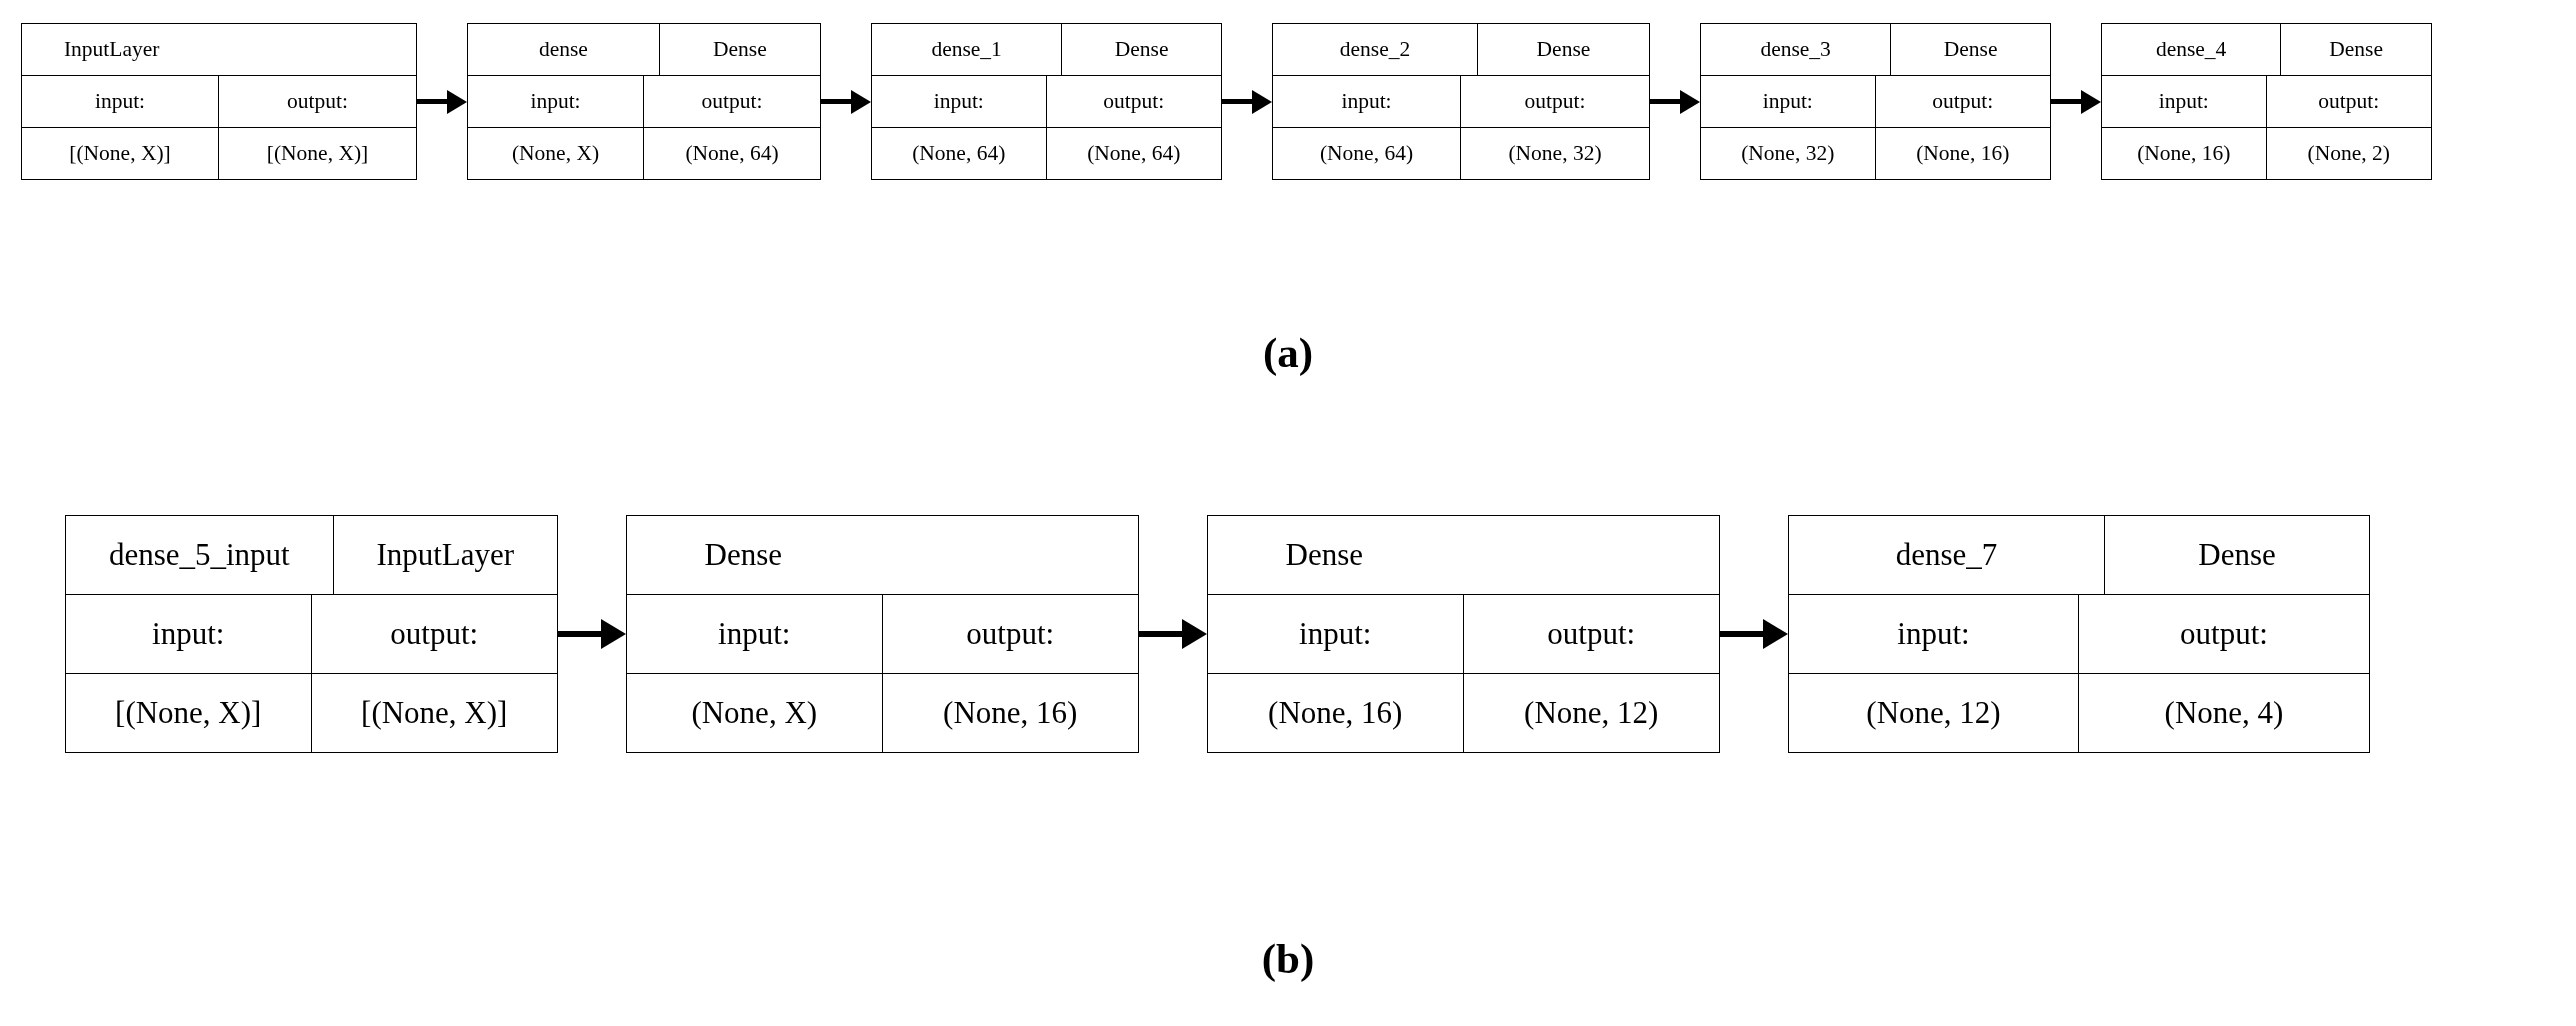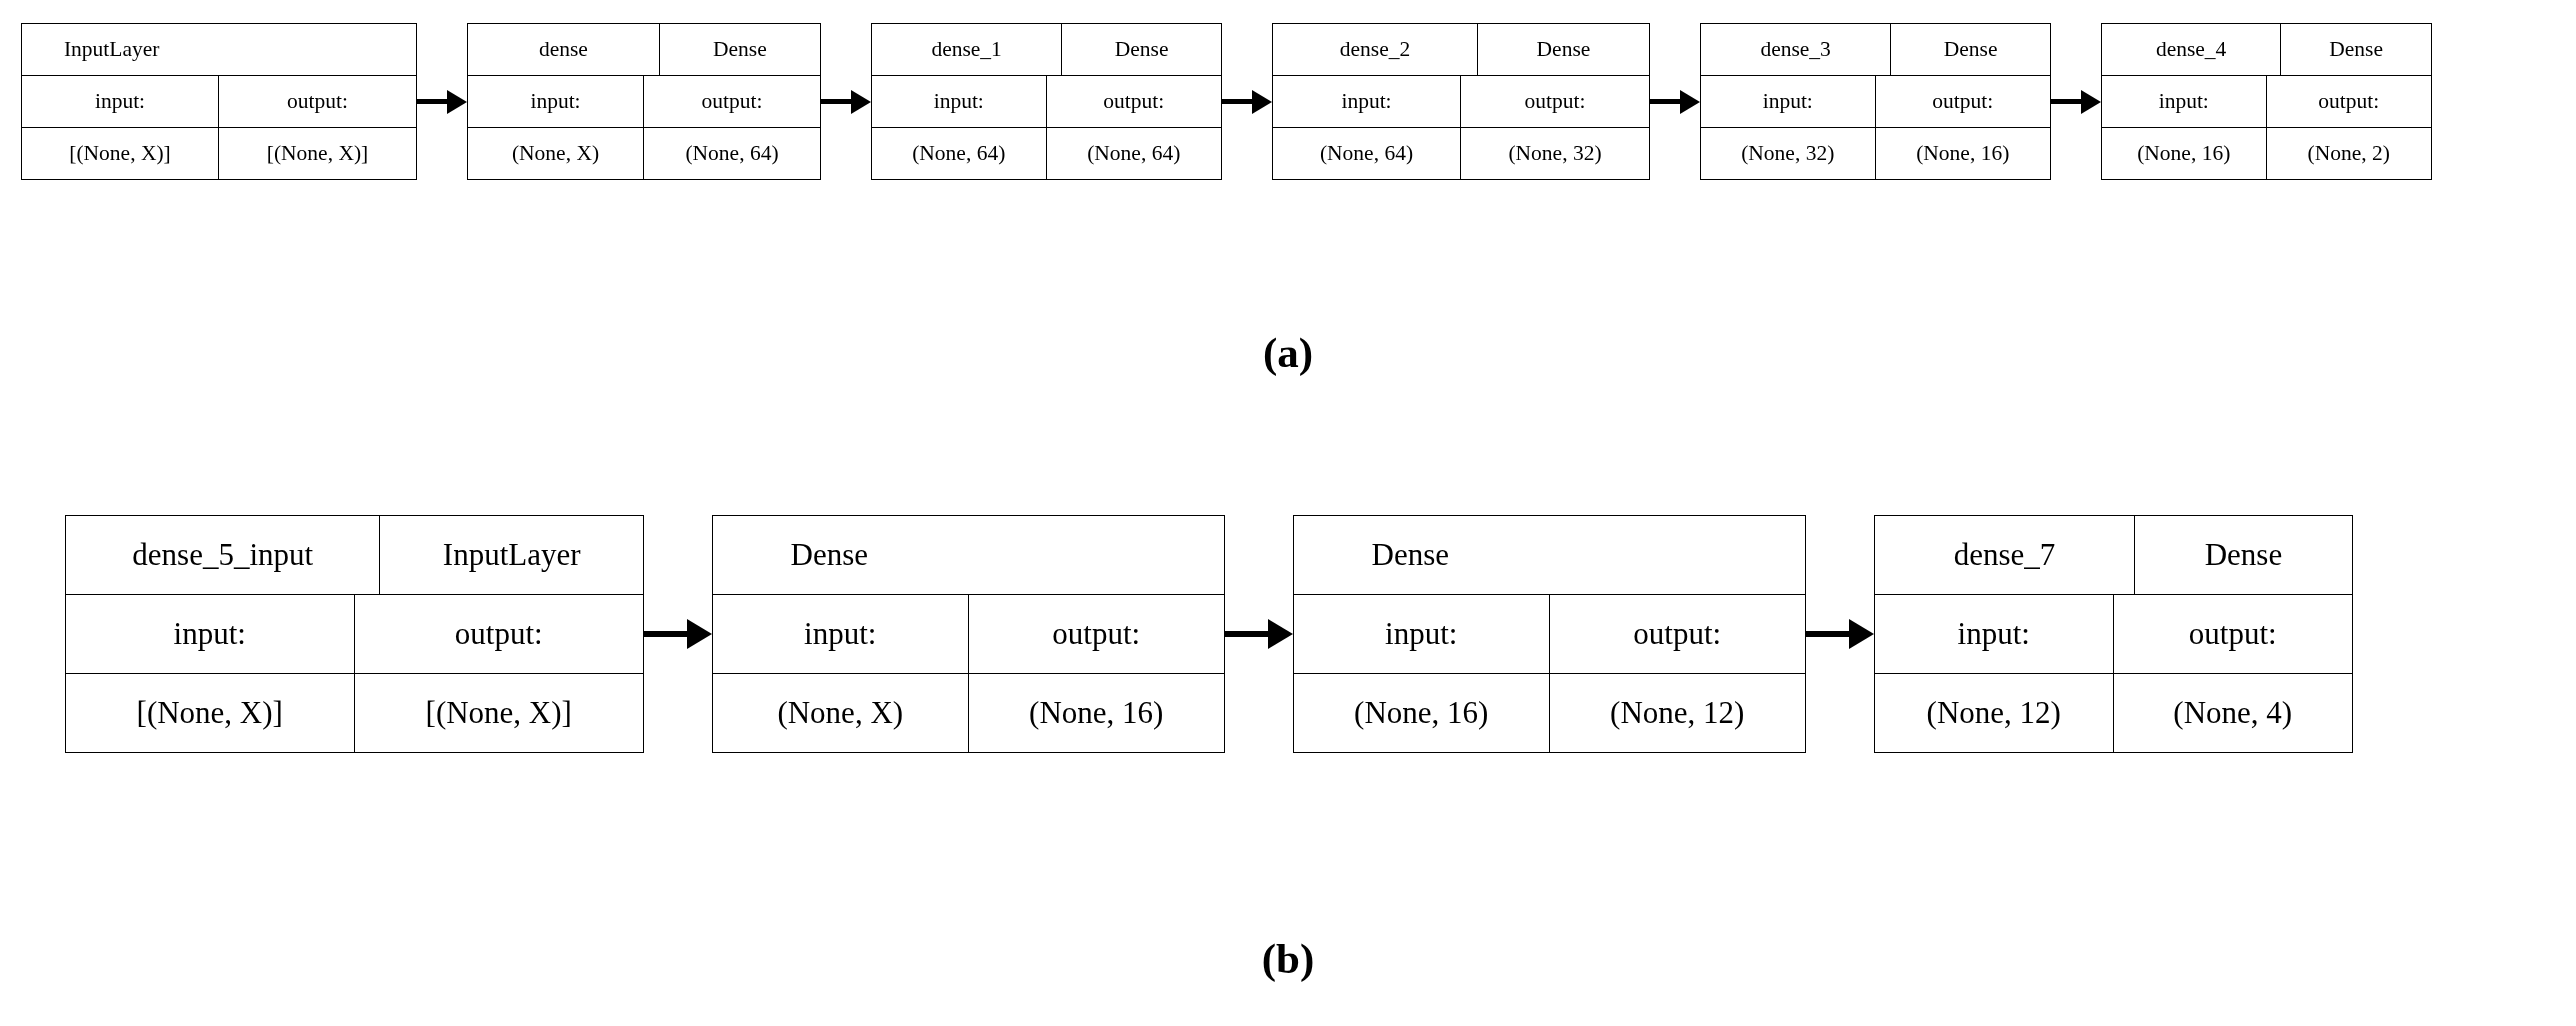--- a/index.html
+++ b/index.html
@@ -227,21 +227,21 @@
         </div>
         <div class="node-row shape-row">
           <div class="node-cell left-cell" style="width: 50%;">(None, 16)</div>
           <div class="node-cell right-cell" style="width: 50%;">(None, 2)</div>
         </div>
       </div>
     </div>
   <div class="subfig-caption" id="caption-a">(a)</div>
 
   <div class="model-row scale-b" id="row-b">
-      <div class="layer-node" style="width: 579px;">
+      <div class="layer-node" style="width: 493px;">
         <div class="node-row title-row">
           <div class="node-cell left-cell" style="width: 54.5%;">dense_5_input</div>
           <div class="node-cell right-cell" style="width: 45.5%;">InputLayer</div>
         </div>
         <div class="node-row io-row">
           <div class="node-cell left-cell" style="width: 50%;">input:</div>
           <div class="node-cell right-cell" style="width: 50%;">output:</div>
         </div>
         <div class="node-row shape-row">
           <div class="node-cell left-cell" style="width: 50%;">[(None, X)]</div>
@@ -279,21 +279,21 @@
         </div>
         <div class="node-row shape-row">
           <div class="node-cell left-cell" style="width: 50%;">(None, 16)</div>
           <div class="node-cell right-cell" style="width: 50%;">(None, 12)</div>
         </div>
       </div>
       <div class="connector" style="width: 68px;">
         <div class="arrow-shaft"></div>
         <div class="arrow-head"></div>
       </div>
-      <div class="layer-node" style="width: 479px;">
+      <div class="layer-node" style="width: 582px;">
         <div class="node-row title-row">
           <div class="node-cell left-cell" style="width: 54.5%;">dense_7</div>
           <div class="node-cell right-cell" style="width: 45.5%;">Dense</div>
         </div>
         <div class="node-row io-row">
           <div class="node-cell left-cell" style="width: 50%;">input:</div>
           <div class="node-cell right-cell" style="width: 50%;">output:</div>
         </div>
         <div class="node-row shape-row">
           <div class="node-cell left-cell" style="width: 50%;">(None, 12)</div>

